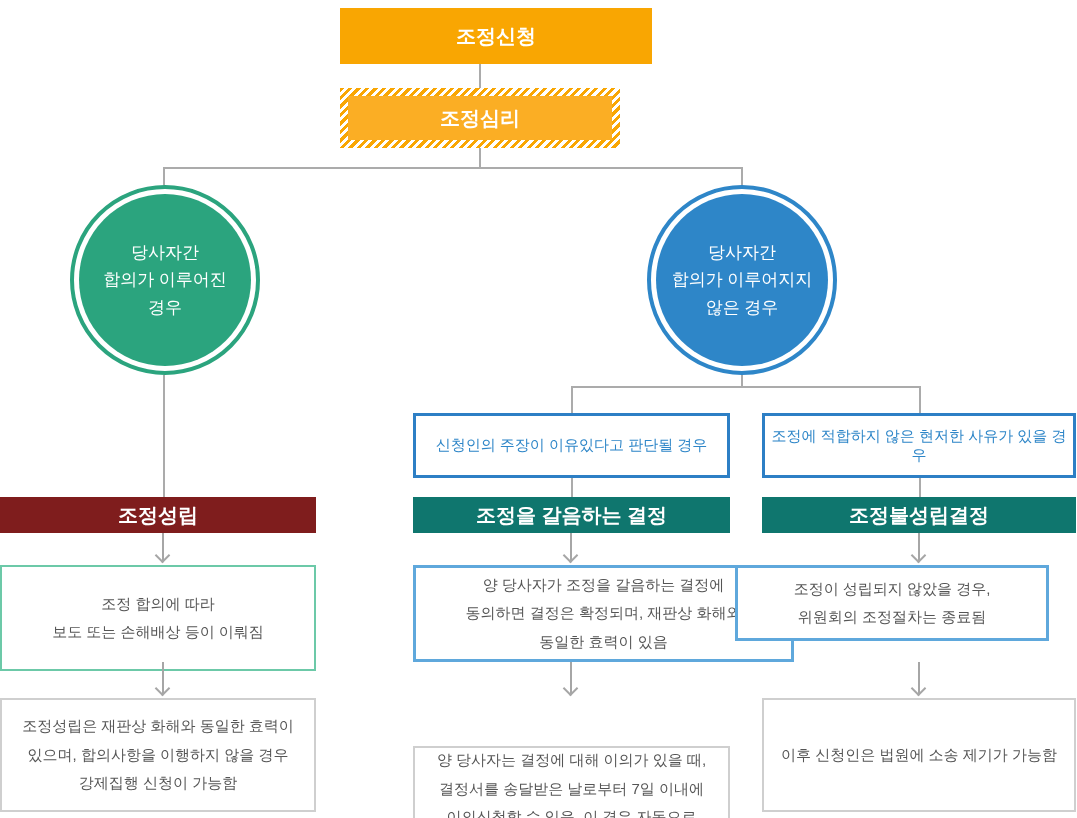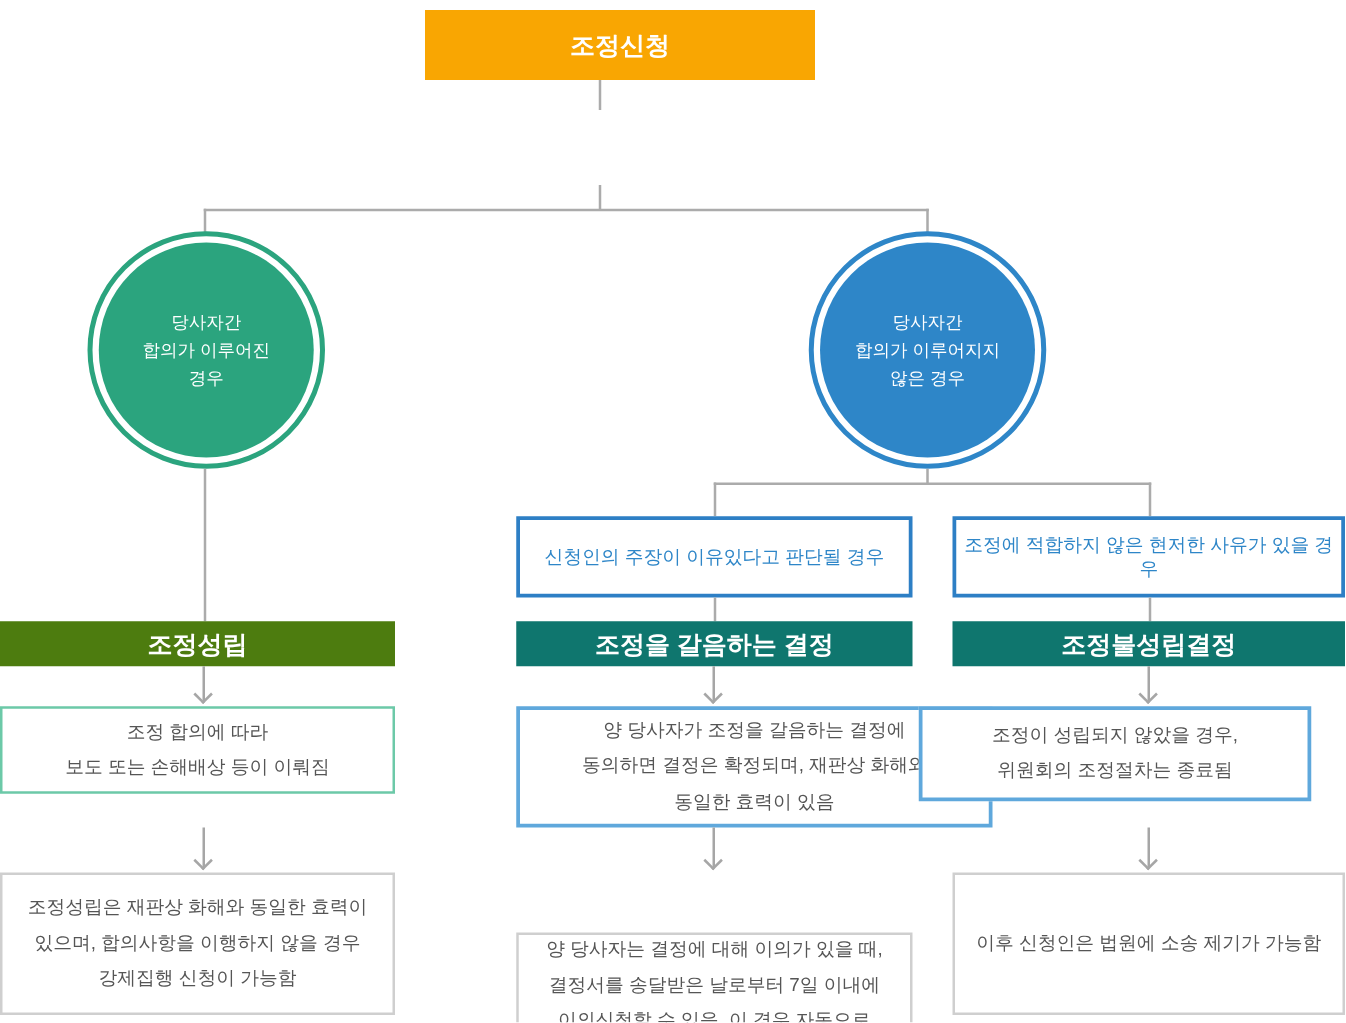--- a/index.html
+++ b/index.html
@@ -65,34 +65,34 @@
     border-radius: 50%;
     background: #ffffff;
   }
   .circle-green { border: 4px solid #2BA47E; }
   .circle-blue  { border: 4px solid #2E86C8; }
   .circle-inner {
     position: absolute;
     inset: 5px;
     border-radius: 50%;
     color: #ffffff;
-    font-size: 14px;
+    font-size: 17px;
     font-weight: 500;
     line-height: 1.6;
   }
   .circle-inner.green { background: #2BA47E; }
   .circle-inner.blue  { background: #2E86C8; }
 
   
   .bar {
     color: #ffffff;
     font-size: 20px;
     font-weight: bold;
   }
-  .bar-green { background: #4d7c0f; }
+  .bar-green { background: #7f1d1d; }
   .bar-blue  { background: #0f766e; }
 
   
   .cond {
     background: #ffffff;
     border: 3px solid #2D7FC5;
     color: #2E86C8;
     font-size: 15px;
   }
 
@@ -119,20 +119,25 @@
 <body>
 
 <div class="canvas">
 
   <div class="abs center top-box" style="left:340px; top:8px; width:312px; height:56px;">
     <span>조정신청</span>
   </div>
 
   <div class="vline" style="left:479px; top:64px; height:24px;"></div>
 
+  <div class="abs striped-frame" style="left:340px; top:88px; width:280px; height:60px;">
+    <div class="striped-inner center">
+      <span>조정심리</span>
+    </div>
+  </div>
 
   <div class="vline" style="left:479px; top:148px; height:20px;"></div>
   <div class="hline" style="left:163px; top:167px; width:580px;"></div>
   <div class="vline" style="left:163px; top:167px; height:19px;"></div>
   <div class="vline" style="left:741px; top:167px; height:19px;"></div>
 
   <div class="abs circle-outer circle-green" style="left:70px; top:185px; width:190px; height:190px;">
     <div class="circle-inner green center pre">당사자간
 합의가 이루어진
 경우</div>
@@ -168,21 +173,21 @@
     <span>조정을 갈음하는 결정</span>
   </div>
   <div class="abs center bar bar-blue" style="left:762px; top:497px; width:314px; height:36px;">
     <span>조정불성립결정</span>
   </div>
 
   <div class="arrow" style="left:162px; top:533px; height:28px;"></div>
   <div class="arrow" style="left:570px; top:533px; height:28px;"></div>
   <div class="arrow" style="left:918px; top:533px; height:28px;"></div>
 
-  <div class="abs center result result-green pre" style="left:0px; top:565px; width:316px; height:70px;">조정 합의에 따라
+  <div class="abs center result result-green pre" style="left:0px; top:565px; width:316px; height:106px;">조정 합의에 따라
 보도 또는 손해배상 등이 이뤄짐</div>
   <div class="abs center result result-blue pre" style="left:413px; top:565px; width:381px; height:97px;">양 당사자가 조정을 갈음하는 결정에
 동의하면 결정은 확정되며, 재판상 화해와
 동일한 효력이 있음</div>
   <div class="abs center result result-blue pre" style="left:735px; top:565px; width:314px; height:76px;">조정이 성립되지 않았을 경우,
 위원회의 조정절차는 종료됨</div>
 
   <div class="arrow" style="left:162px; top:662px; height:32px;"></div>
   <div class="arrow" style="left:570px; top:662px; height:32px;"></div>
   <div class="arrow" style="left:918px; top:662px; height:32px;"></div>

